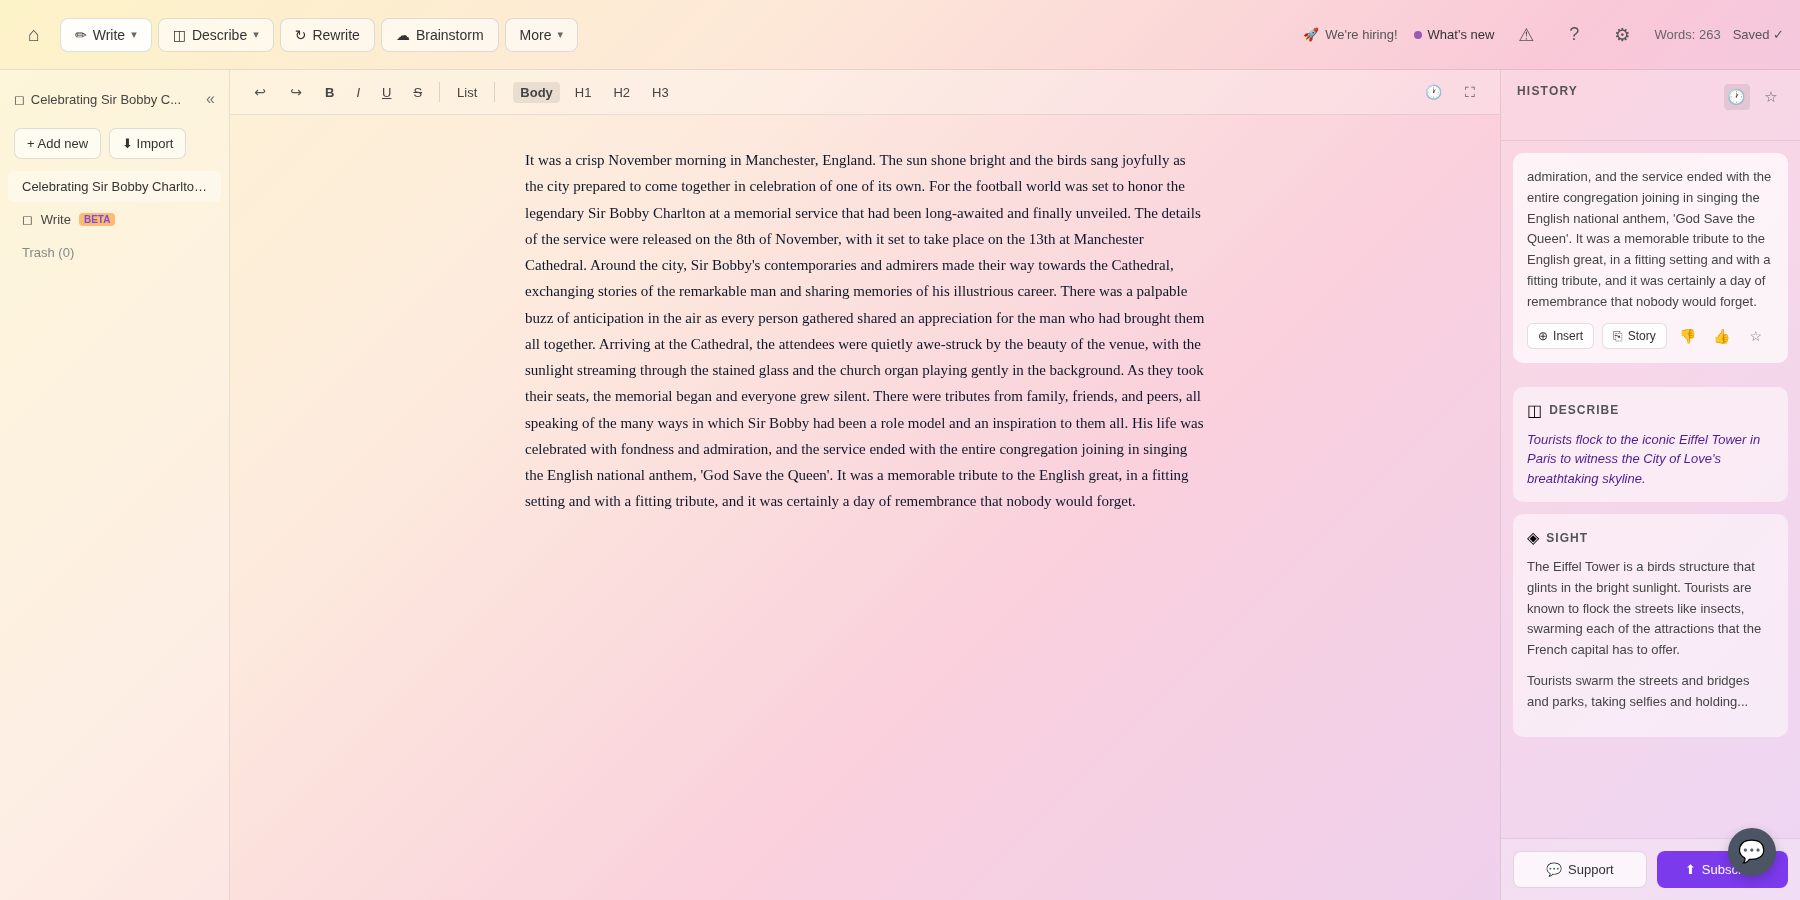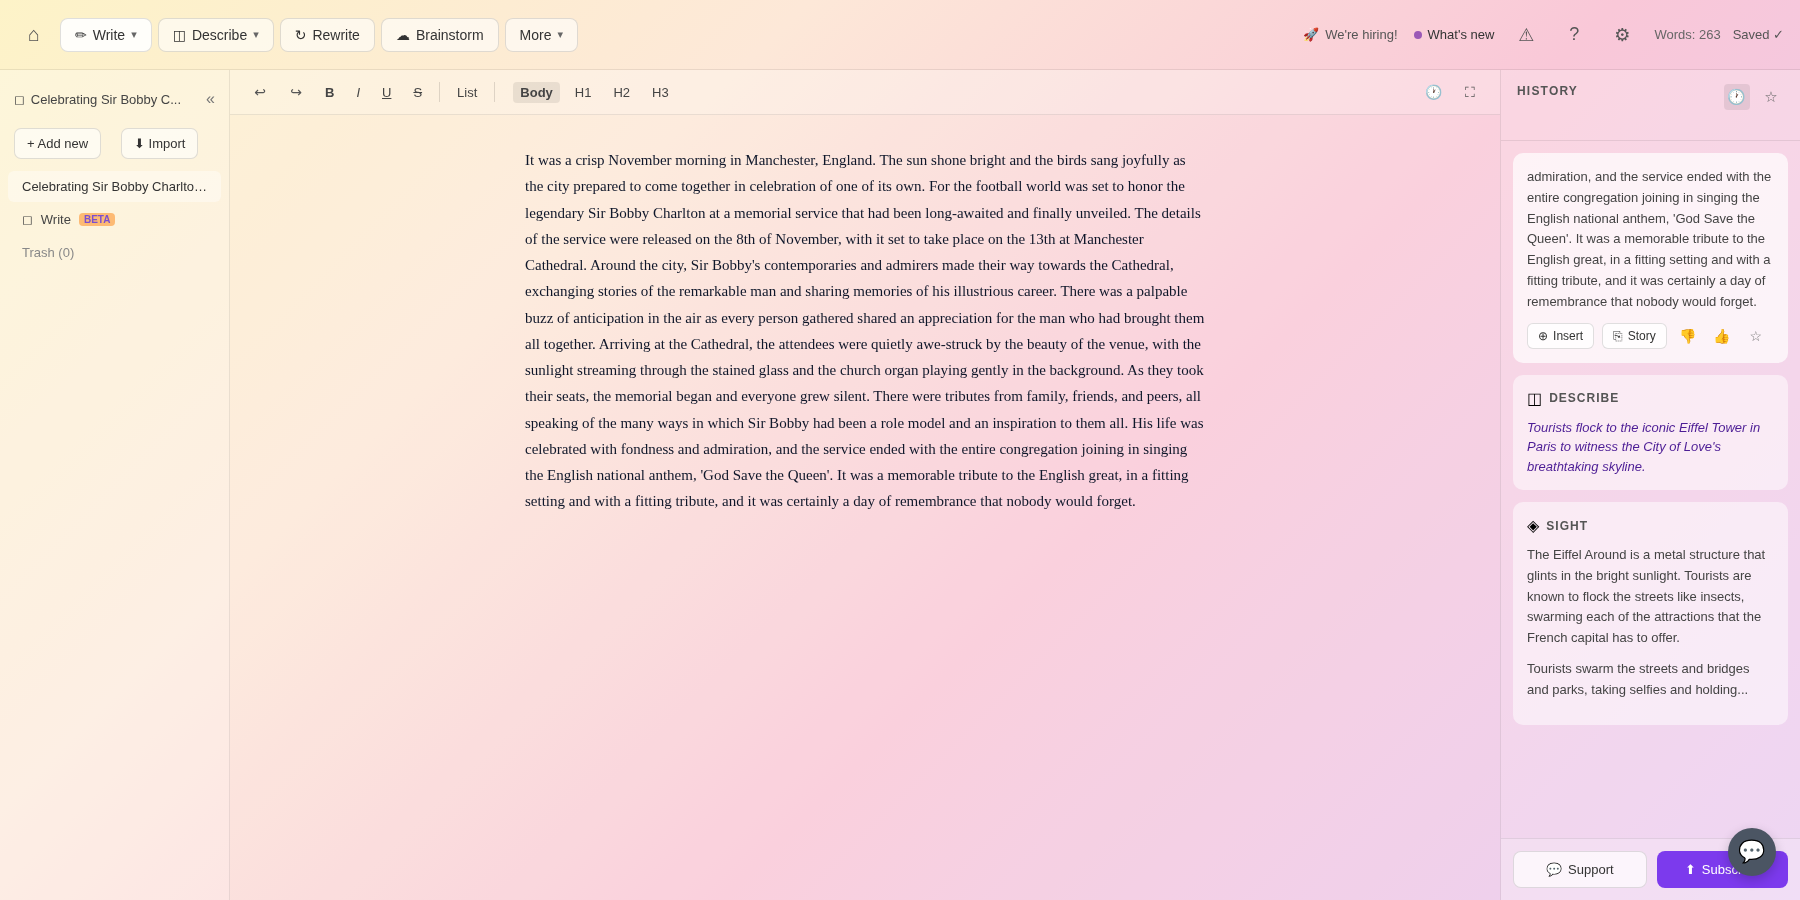--- a/index.html
+++ b/index.html
@@ -170,21 +170,21 @@
       display: flex;
       align-items: center;
       justify-content: center;
       cursor: pointer;
       color: #777;
       font-size: 16px;
     }
 
     .sidebar-actions {
       display: flex;
-      gap: 20px;
+      gap: 8px;
       padding: 4px 14px 12px;
     }
 
     .sidebar-btn {
       display: flex;
       align-items: center;
       gap: 5px;
       padding: 7px 12px;
       border-radius: 7px;
       border: 1px solid rgba(0,0,0,0.12);
@@ -357,21 +357,21 @@
     .right-panel-scroll {
       flex: 1;
       overflow-y: auto;
       padding: 12px;
     }
 
     .history-card {
       background: rgba(255,255,255,0.7);
       border-radius: 10px;
       padding: 14px;
-      margin-bottom: 12px;
+      margin-bottom: 24px;
     }
 
     .history-card-text {
       font-size: 13px;
       line-height: 1.6;
       color: #444;
       margin-bottom: 10px;
     }
 
     .history-card-actions {
@@ -682,21 +682,21 @@
           <span class="describe-label">DESCRIBE</span>
         </div>
         <div class="describe-prompt">Tourists flock to the iconic Eiffel Tower in Paris to witness the City of Love's breathtaking skyline.</div>
       </div>
 
       <div class="sight-section">
         <div class="sight-header">
           <span>◈</span>
           <span class="sight-label">SIGHT</span>
         </div>
-        <div class="sight-text">The Eiffel Around is a metal structure that glints in the bright sunlight. Tourists are known to flock the streets like insects, swarming each of the attractions that the French capital has to offer.</div>
+        <div class="sight-text">The Eiffel Tower is a birds structure that glints in the bright sunlight. Tourists are known to flock the streets like insects, swarming each of the attractions that the French capital has to offer.</div>
         <div class="sight-text">Tourists swarm the streets and bridges and parks, taking selfies and holding...</div>
       </div>
     </div>
 
     <div class="right-panel-footer">
       <button class="support-btn">
         <span>💬</span>
         <span>Support</span>
       </button>
       <button class="subscribe-btn">

